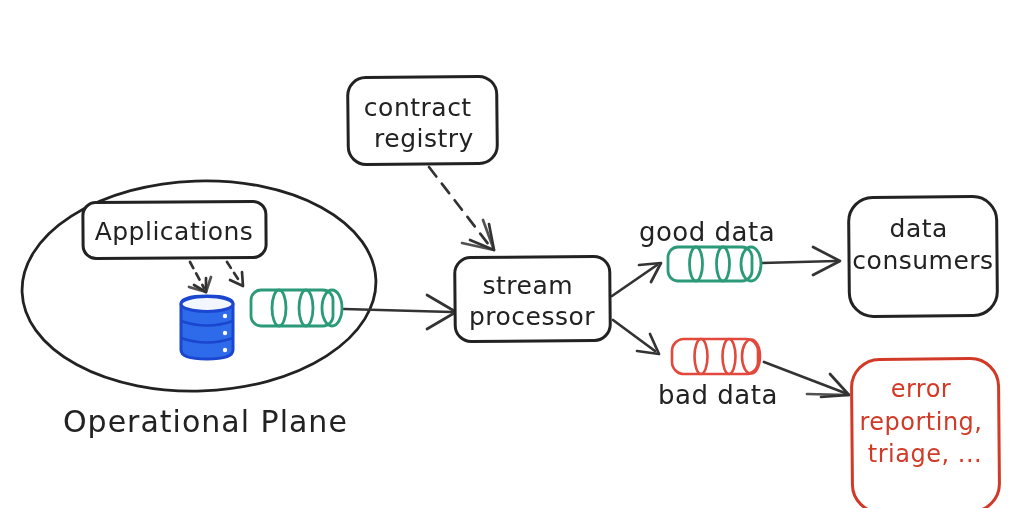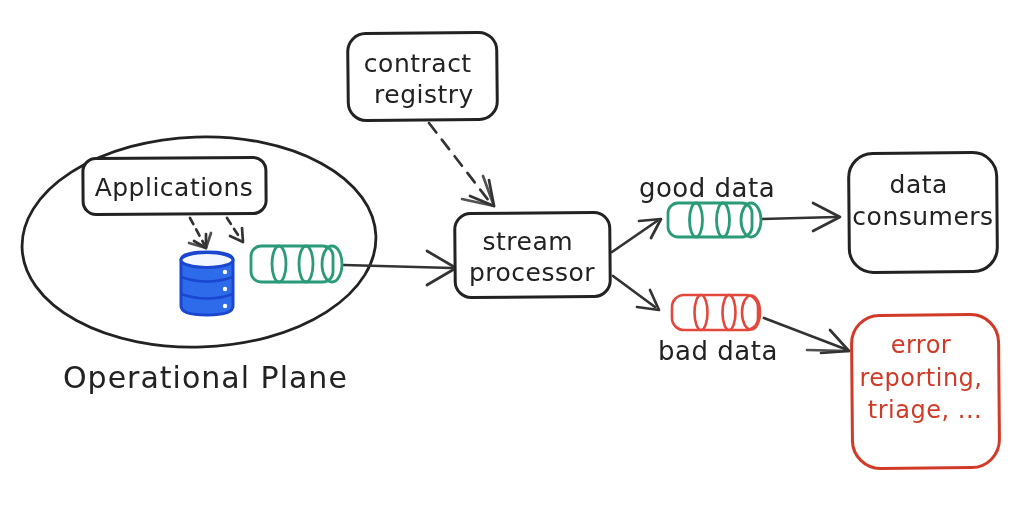--- a/index.html
+++ b/index.html
@@ -4,21 +4,21 @@
 <style>
   html, body {
     margin: 0;
     padding: 0;
     width: 1024px;
     height: 508px;
     background: var(--background, #ffffff);
     overflow: hidden;
     font-family: "DejaVu Sans", "Liberation Sans", sans-serif;
   }
-  #stage { position: relative; width: 1024px; height: 368px; }
+  #stage { position: relative; width: 1024px; height: 368px; margin-top: 44px; }
   svg { display: block; }
 
   .box {
     fill: #ffffff;
     stroke: var(--ink, #222222);
     stroke-width: 3;
   }
   .box-red {
     fill: #ffffff;
     stroke: var(--error-red, #d23a28);

